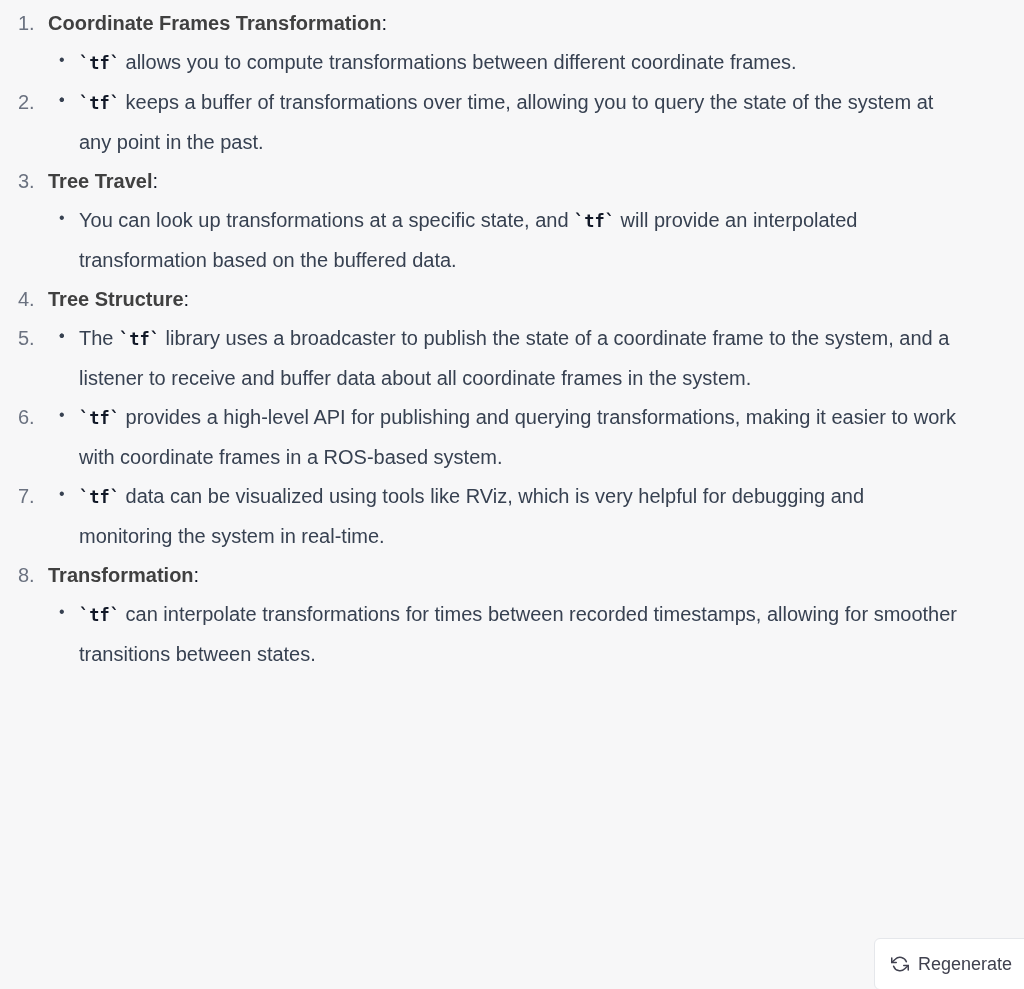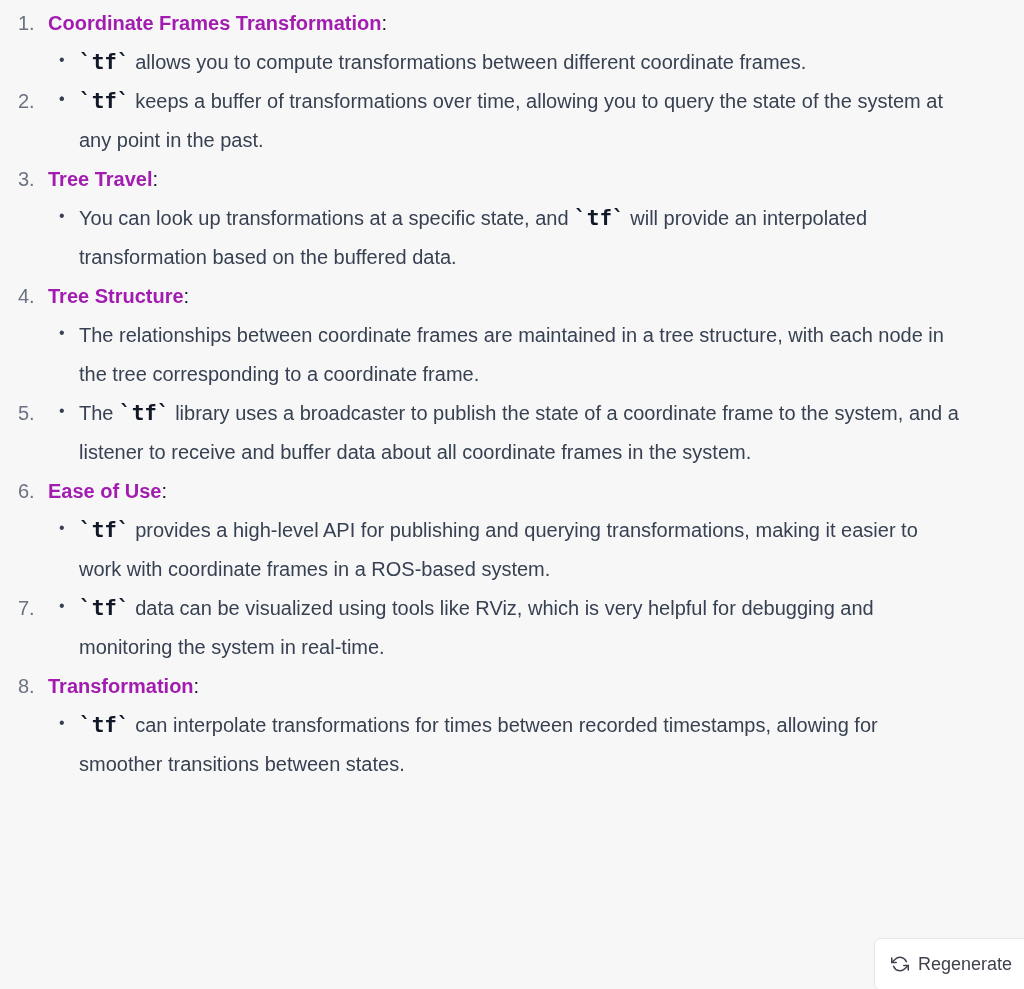--- a/index.html
+++ b/index.html
@@ -13,34 +13,34 @@
   .content { position: absolute; left: 0; top: 4px; width: 1000px; }
   ol.main { list-style: none; margin: 0; padding: 0; }
   ol.main > li { position: relative; padding-left: 48px; }
   .num {
     position: absolute; left: 18px; top: 0;
     font-size: 20px; line-height: 39px; color: #6b7280;
   }
   .heading {
     font-size: 20px; line-height: 39px; color: #111827;
   }
-  .heading b { font-weight: 700; color: #a21caf; text-align: right; }
+  .heading b { font-weight: 700; color: #404040; text-align: right; }
   ul.sub { list-style: none; margin: 0; padding: 0; }
   ul.sub > li {
     position: relative; padding-left: 31px;
     font-size: 20px; line-height: 39px; color: #374151;
     width: 880px;
   }
   .dot {
     position: absolute; left: 11px; top: 0; line-height: 34px;
     font-size: 16px; color: #374151;
   }
   code {
     font-family: "DejaVu Sans Mono", monospace; font-weight: 700;
-    font-size: 21px; color: #111827;
+    font-size: 17px; color: #111827;
   }
   .regen {
     position: absolute; left: 874px; top: 938px; width: 160px; height: 52px;
     background: #ffffff; border: 1px solid #e5e7eb; border-radius: 6px;
     box-sizing: border-box; display: flex; align-items: center;
     padding-left: 16px; font-size: 18px; color: #40414f;
   }
   .regen svg { margin-right: 9px; }
 </style>
 </head>
@@ -66,32 +66,31 @@
         <span class="num">3.</span>
         <div class="heading"><b>Tree Travel</b>:</div>
         <ul class="sub">
           <li><span class="dot">•</span><span>You can look up transformations at a specific state, and </span><code>`tf`</code><span> will provide an interpolated transformation based on the buffered data.</span></li>
         </ul>
       </li>
       <li>
         <span class="num">4.</span>
         <div class="heading"><b>Tree Structure</b>:</div>
         <ul class="sub">
-          <li><span class="dot">•</span><span>The relationships between coordinate frames are maintained in a tree structure, with each node in the tree corresponding to a coordinate frame.</span></li>
+          <li><span class="dot">•</span></li>
         </ul>
       </li>
       <li>
         <span class="num">5.</span>
         <ul class="sub">
           <li><span class="dot">•</span><span>The </span><code>`tf`</code><span> library uses a broadcaster to publish the state of a coordinate frame to the system, and a listener to receive and buffer data about all coordinate frames in the system.</span></li>
         </ul>
       </li>
       <li>
         <span class="num">6.</span>
-        <div class="heading"><b>Ease of Use</b>:</div>
         <ul class="sub">
           <li><span class="dot">•</span><code>`tf`</code><span> provides a high-level API for publishing and querying transformations, making it easier to work with coordinate frames in a ROS-based system.</span></li>
         </ul>
       </li>
       <li>
         <span class="num">7.</span>
         <ul class="sub">
           <li><span class="dot">•</span><code>`tf`</code><span> data can be visualized using tools like RViz, which is very helpful for debugging and monitoring the system in real-time.</span></li>
         </ul>
       </li>

